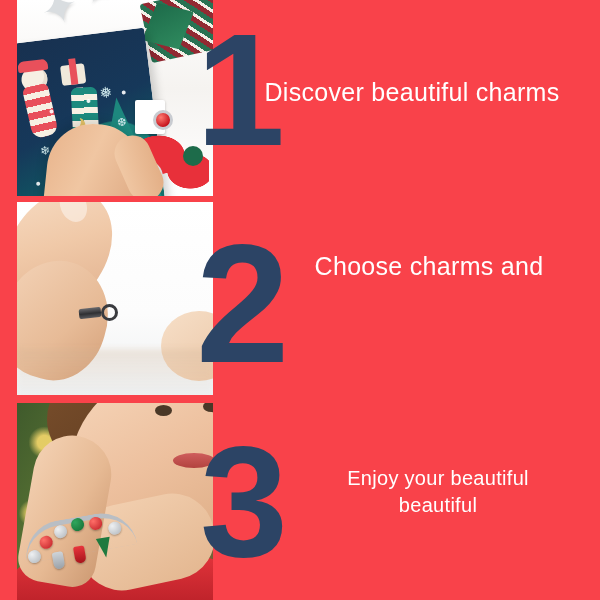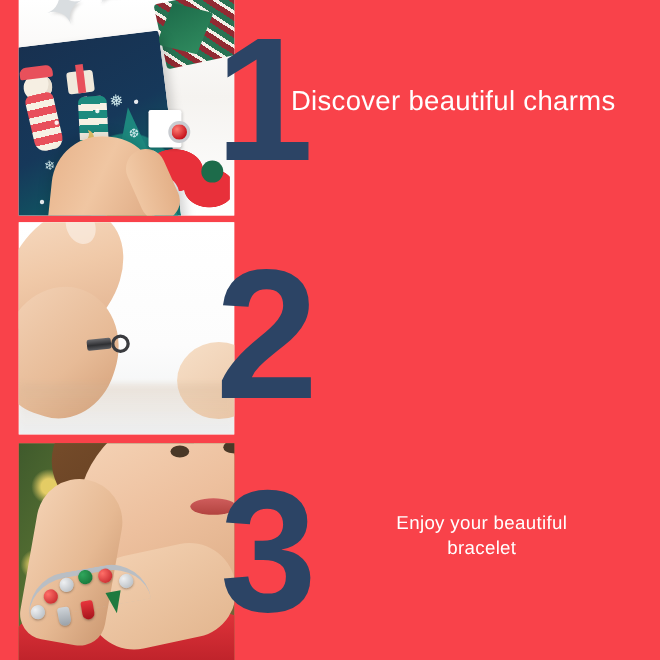--- a/index.html
+++ b/index.html
@@ -394,21 +394,21 @@
     font-size: 25px;
   }
   .cap-2 {
     left: 264px; top: 48px;
     width: 330px;
     font-size: 25px;
   }
   .cap-3 {
     left: 288px; top: 62px;
     width: 300px;
-    font-size: 17px;
+    font-size: 20px;
   }
   .caption .line { display: block; white-space: nowrap; }
 </style>
 </head>
 <body>
 
 <div class="infographic">
 
   <div class="step step-1">
 
@@ -467,20 +467,21 @@
       </div>
       <div class="finger-bottom"></div>
       <div class="clasp-body"></div>
       <div class="clasp-ring"></div>
       <div class="reflection"></div>
     </div>
 
     <div class="numeral num-2">2</div>
 
     <div class="caption cap-2">
+      <span class="line">Choose charms and</span>
     </div>
   </div>
 
   <div class="step step-3">
 
     <div class="photo p3">
       <div class="bg"></div>
       <div class="hair"></div>
       <div class="face">
 
@@ -502,17 +503,17 @@
         <div class="dangle" style="left:26px; top:26px; background:linear-gradient(180deg,#cfd4d9,#9aa1a8);"></div>
         <div class="dangle" style="left:48px; top:24px; background:linear-gradient(180deg,#e8353c,#a6141b); border-radius:4px 4px 9px 9px;"></div>
         <div class="dangle tree" style="left:72px; top:20px;"></div>
       </div>
     </div>
 
     <div class="numeral num-3">3</div>
 
     <div class="caption cap-3">
       <span class="line">Enjoy your beautiful</span>
-      <span class="line">bracelet</span>
+      <span class="line">beautiful</span>
     </div>
   </div>
 
 </div>
 
 </body></html>

